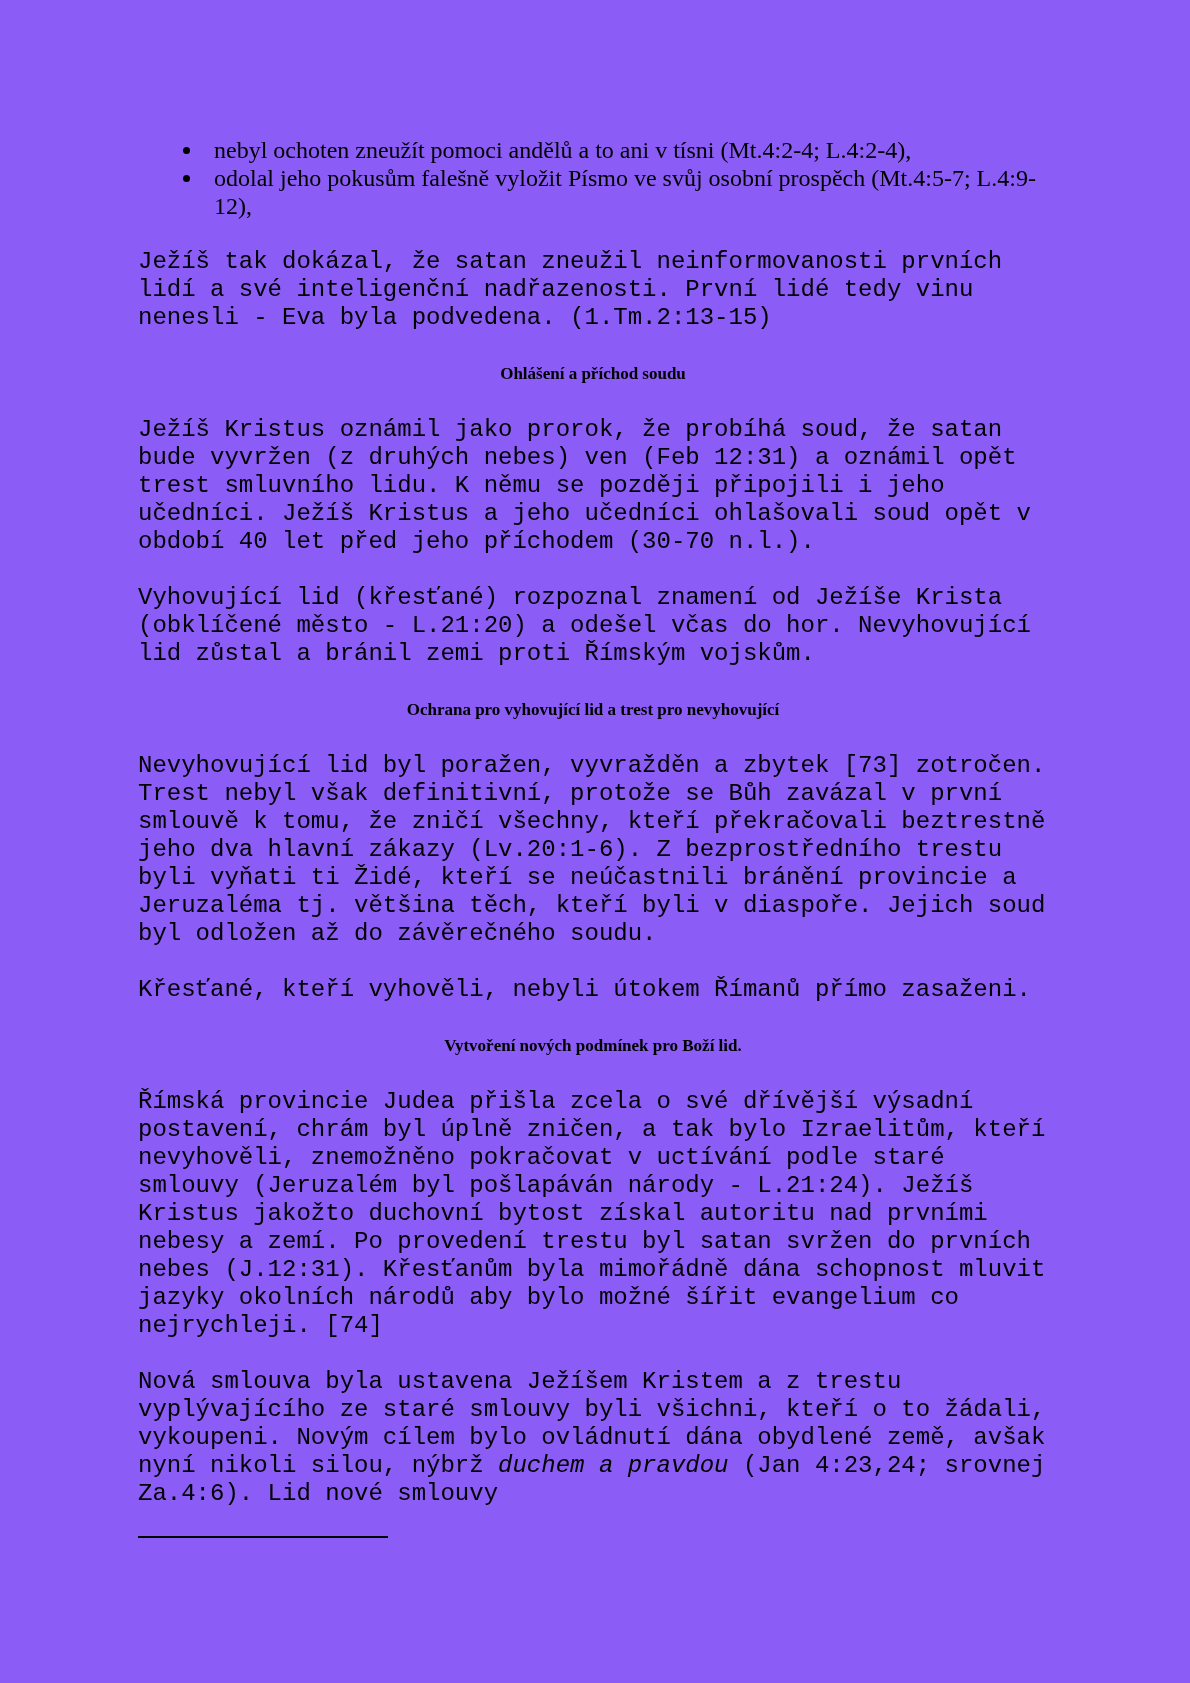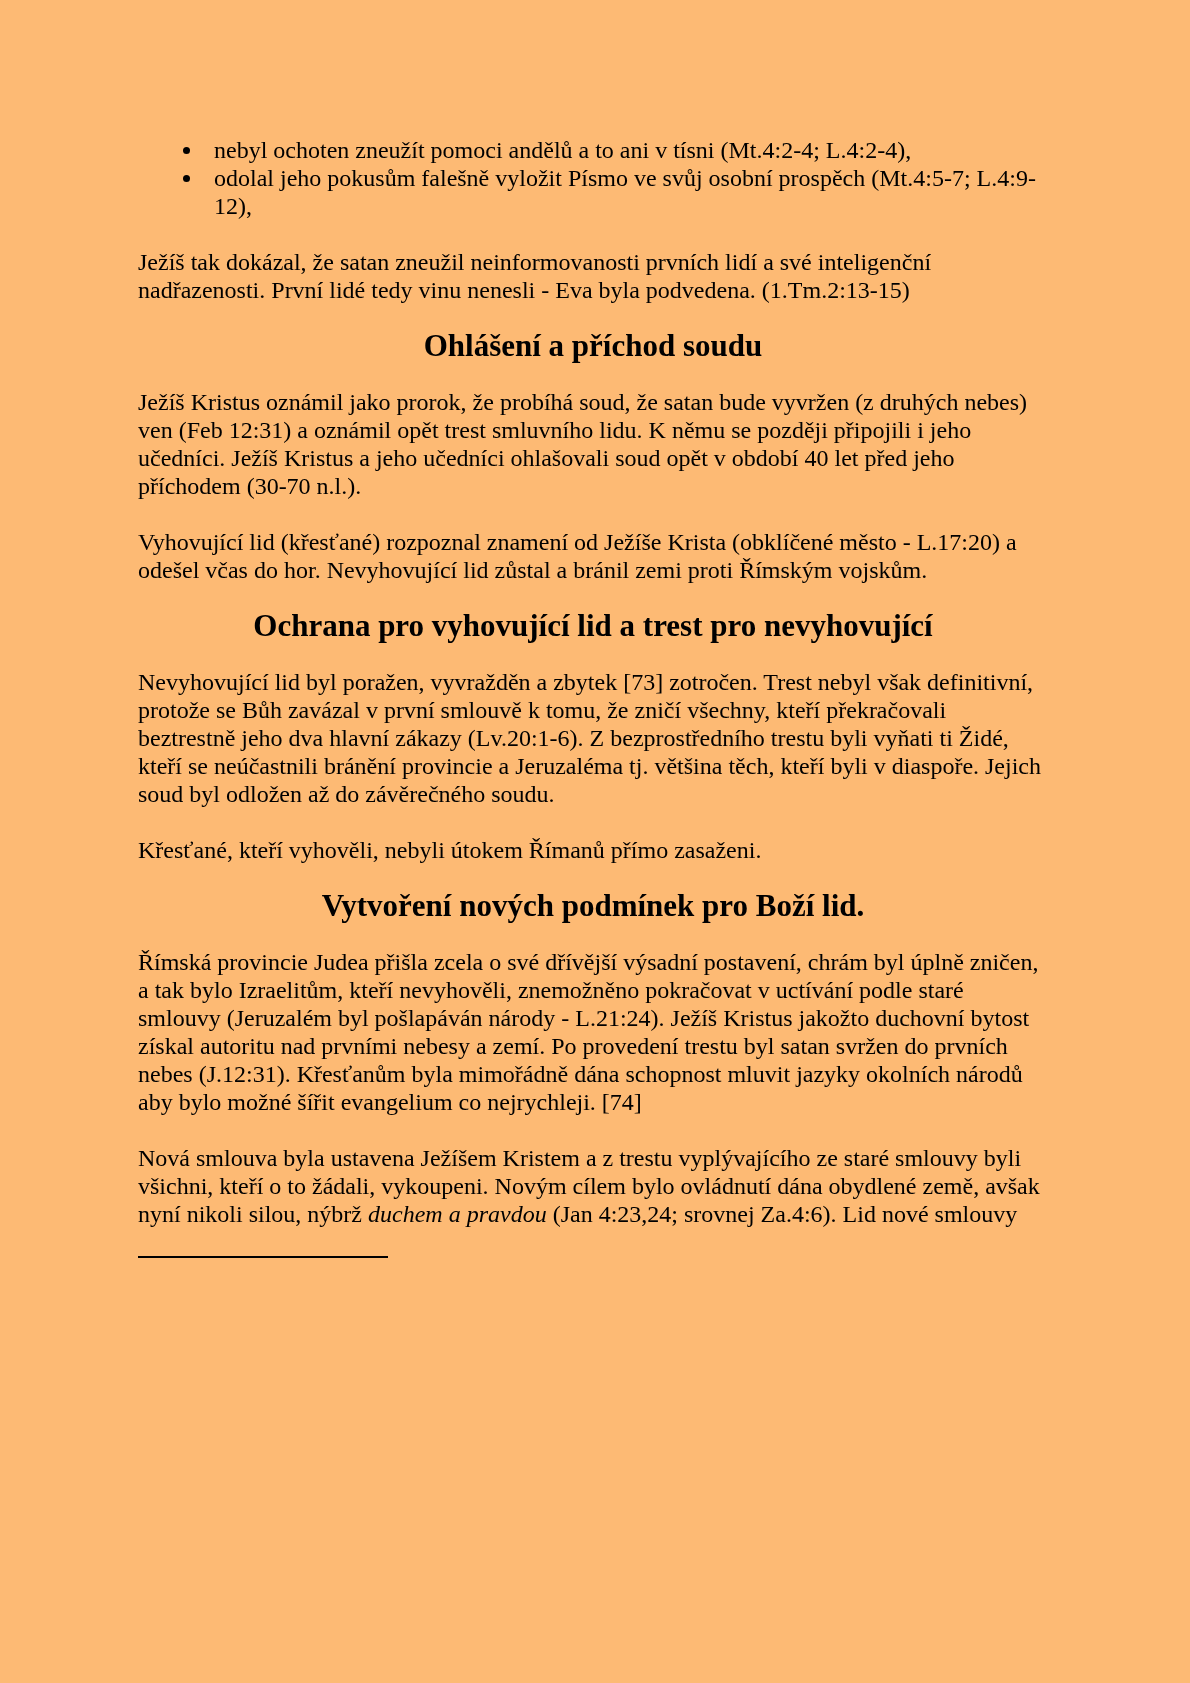--- a/index.html
+++ b/index.html
@@ -4,39 +4,40 @@
 <style>
   html, body {
     margin: 0;
     padding: 0;
     background: #ffffff;
   }
   .page {
     position: relative;
     width: 1190px;
     height: 1683px;
-    background: #fdba74;
+    background: #8b5cf6;
     overflow: hidden;
     font-family: "Liberation Serif", "DejaVu Serif", serif;
     color: #000000;
   }
   .content {
     position: absolute;
     left: 138px;
     top: 136px;
     width: 910px;
     font-size: 24px;
     line-height: 28px;
     text-align: left;
   }
   .para {
     margin: 18px 0 28px 0;
+    font-family: Liberation Mono, monospace;
   }
   .heading {
-    font-size: 31px;
+    font-size: 17px;
     line-height: 28px;
     font-weight: bold;
     text-align: center;
     margin: 0 0 28px 0;
   }
   ul.bullet-list {
     list-style: none;
     margin: 0 0 28px 0;
     padding: 0;
   }
@@ -81,21 +82,21 @@
       </li>
     </ul>
 
     <p class="para">Ježíš tak dokázal, že satan zneužil neinformovanosti prvních lidí a své inteligenční nadřazenosti. První lidé tedy vinu nenesli - Eva byla podvedena. (1.Tm.2:13-15)</p>
 
     <h2 class="heading">Ohlášení a příchod soudu</h2>
 
     <p class="para">Ježíš Kristus oznámil jako prorok, že probíhá soud, že satan bude vyvržen (z druhých nebes) ven (Feb 12:31) a oznámil opět trest smluvního lidu. K němu se později připojili i jeho učedníci. Ježíš Kristus a jeho učedníci ohlašovali soud opět v období 40 let před jeho příchodem (30-70 n.l.).</p>
 
 
-    <p class="para">Vyhovující lid (křesťané) rozpoznal znamení od Ježíše Krista (obklíčené město - L.17:20) a odešel včas do hor. Nevyhovující lid zůstal a bránil zemi proti Římským vojskům.</p>
+    <p class="para">Vyhovující lid (křesťané) rozpoznal znamení od Ježíše Krista (obklíčené město - L.21:20) a odešel včas do hor. Nevyhovující lid zůstal a bránil zemi proti Římským vojskům.</p>
 
     <h2 class="heading">Ochrana pro vyhovující lid a trest pro nevyhovující</h2>
 
     <p class="para">Nevyhovující lid byl poražen, vyvražděn a zbytek [73] zotročen. Trest nebyl však definitivní, protože se Bůh zavázal v první smlouvě k tomu, že zničí všechny, kteří překračovali beztrestně jeho dva hlavní zákazy (Lv.20:1-6). Z bezprostředního trestu byli vyňati ti Židé, kteří se neúčastnili bránění provincie a Jeruzaléma tj. většina těch, kteří byli v diaspoře. Jejich soud byl odložen až do závěrečného soudu.</p>
 
     <p class="para">Křesťané, kteří vyhověli, nebyli útokem Římanů přímo zasaženi.</p>
 
     <h2 class="heading">Vytvoření nových podmínek pro Boží lid.</h2>
 
     <p class="para">Římská provincie Judea přišla zcela o své dřívější výsadní postavení, chrám byl úplně zničen, a tak bylo Izraelitům, kteří nevyhověli, znemožněno pokračovat v uctívání podle staré smlouvy (Jeruzalém byl pošlapáván národy - L.21:24). Ježíš Kristus jakožto duchovní bytost získal autoritu nad prvními nebesy a zemí. Po provedení trestu byl satan svržen do prvních nebes (J.12:31). Křesťanům byla mimořádně dána schopnost mluvit jazyky okolních národů aby bylo možné šířit evangelium co nejrychleji. [74]</p>

